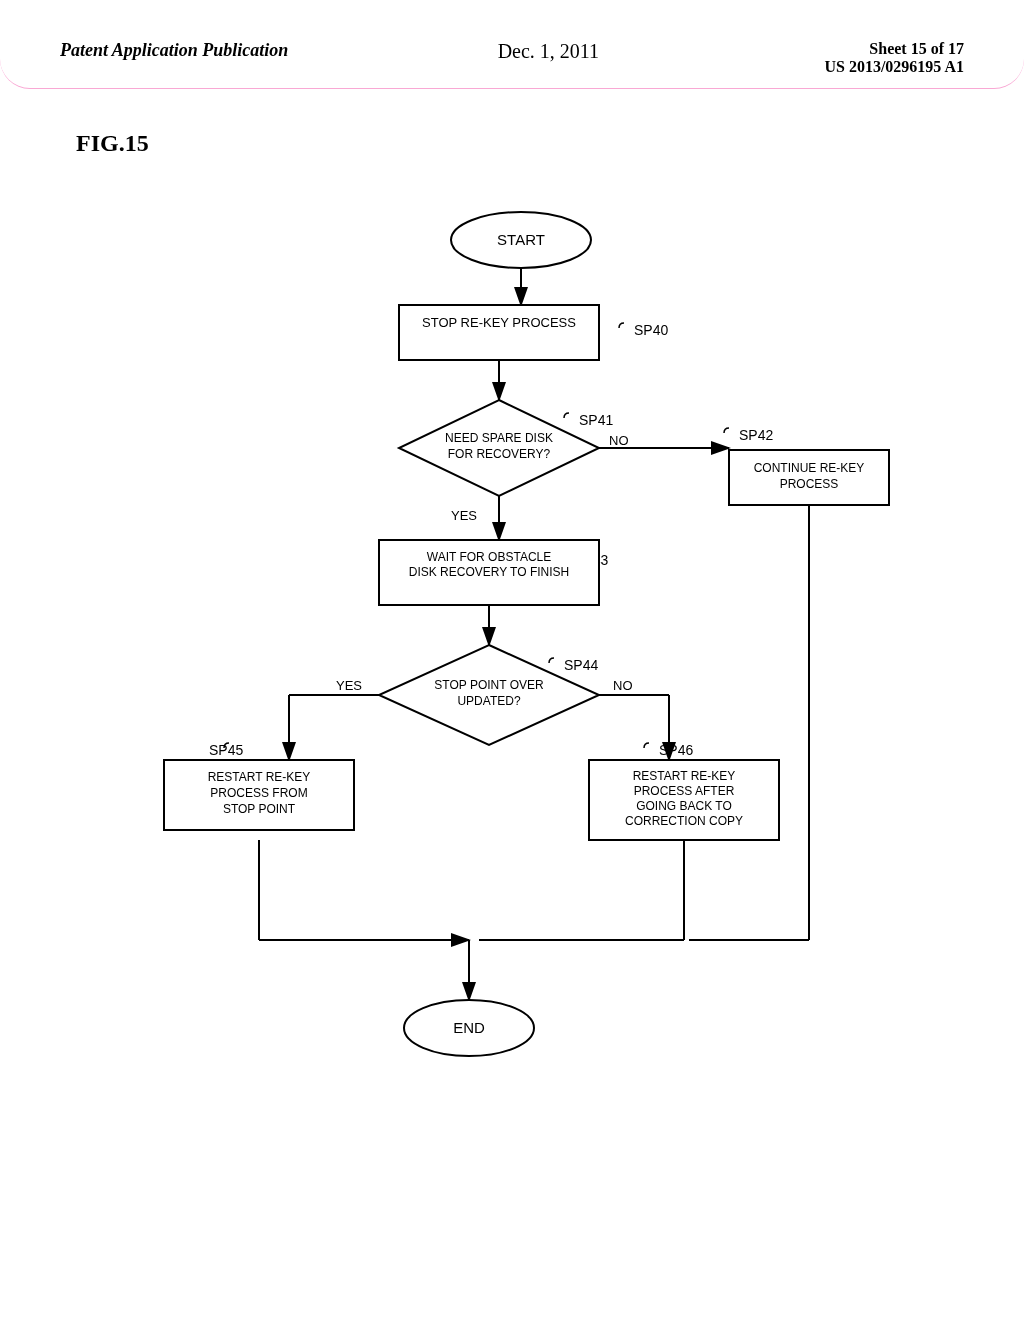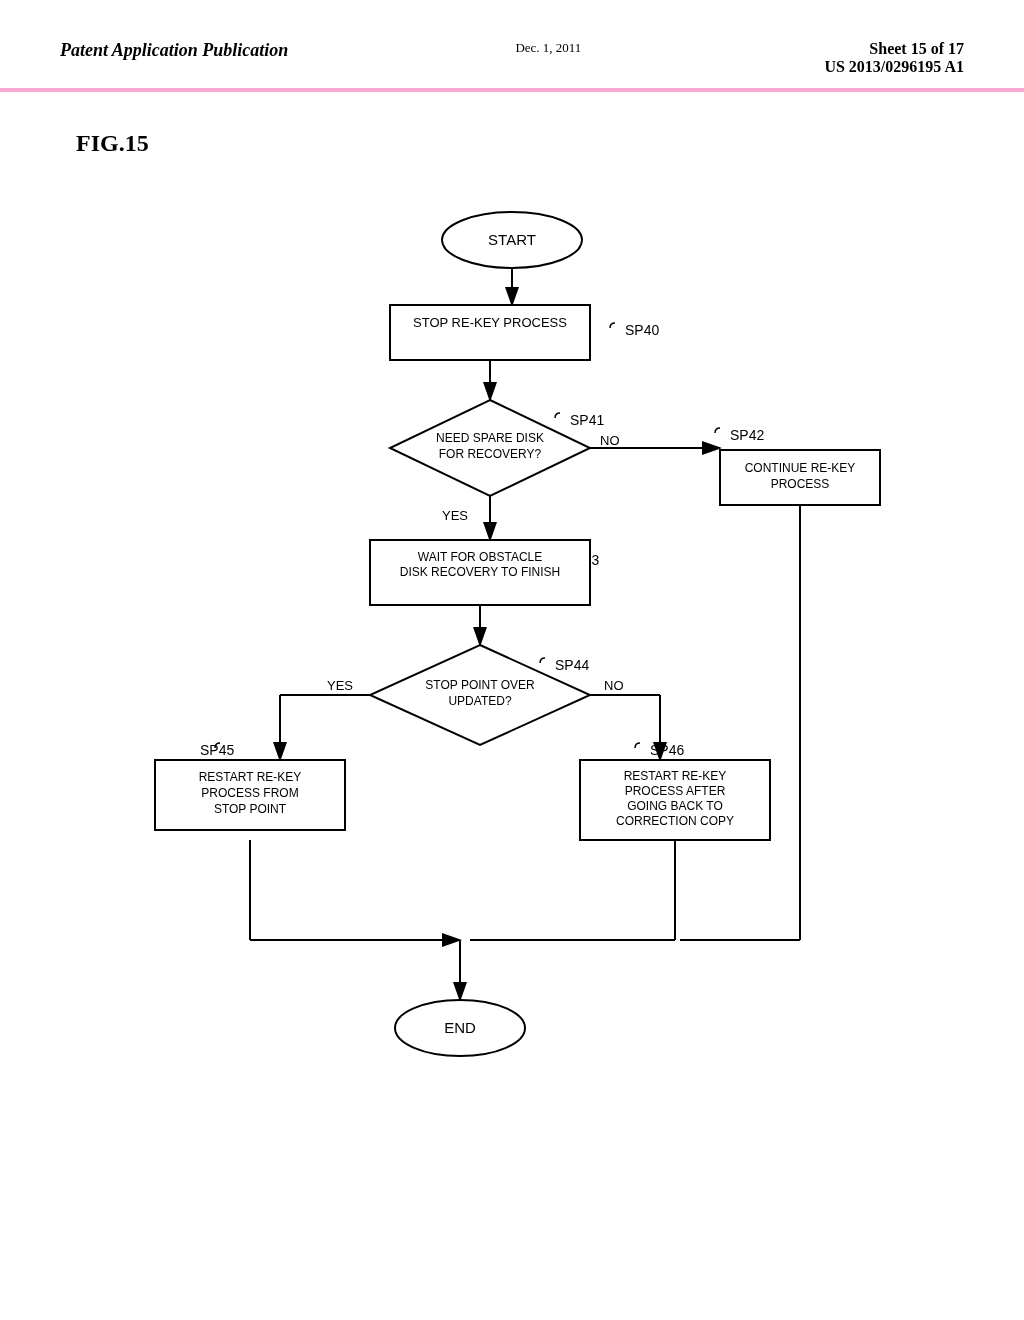--- a/index.html
+++ b/index.html
@@ -15,50 +15,51 @@
       width: 1024px;
       min-height: 1320px;
       background: #fff;
       position: relative;
     }
     .header {
       display: flex;
       justify-content: space-between;
       align-items: flex-start;
       padding: 40px 60px 0 60px;
-      border-bottom: 4px solid #f9a8d4;
+      border-bottom: 1px solid #f9a8d4;
       padding-bottom: 12px;
+      border-radius: 30px;
     }
     .header-left {
       font-size: 18px;
       font-weight: bold;
       font-style: italic;
     }
     .header-center {
-      font-size: 13px;
+      font-size: 20px;
       text-align: right;
     }
     .header-right {
       font-size: 16px;
       font-weight: bold;
       text-align: right;
       margin-left: 16px;
     }
     .fig-label {
       position: absolute;
       top: 130px;
       left: 76px;
       font-size: 24px;
       font-weight: bold;
     }
     
     .flowchart {
       position: absolute;
       top: 180px;
-      left: 0;
+      left: 9px;
       width: 884px;
       height: 1100px;
     }
     svg.flowchart-svg {
       width: 1024px;
       height: 1100px;
     }
   </style>
 </head>
 <body>

